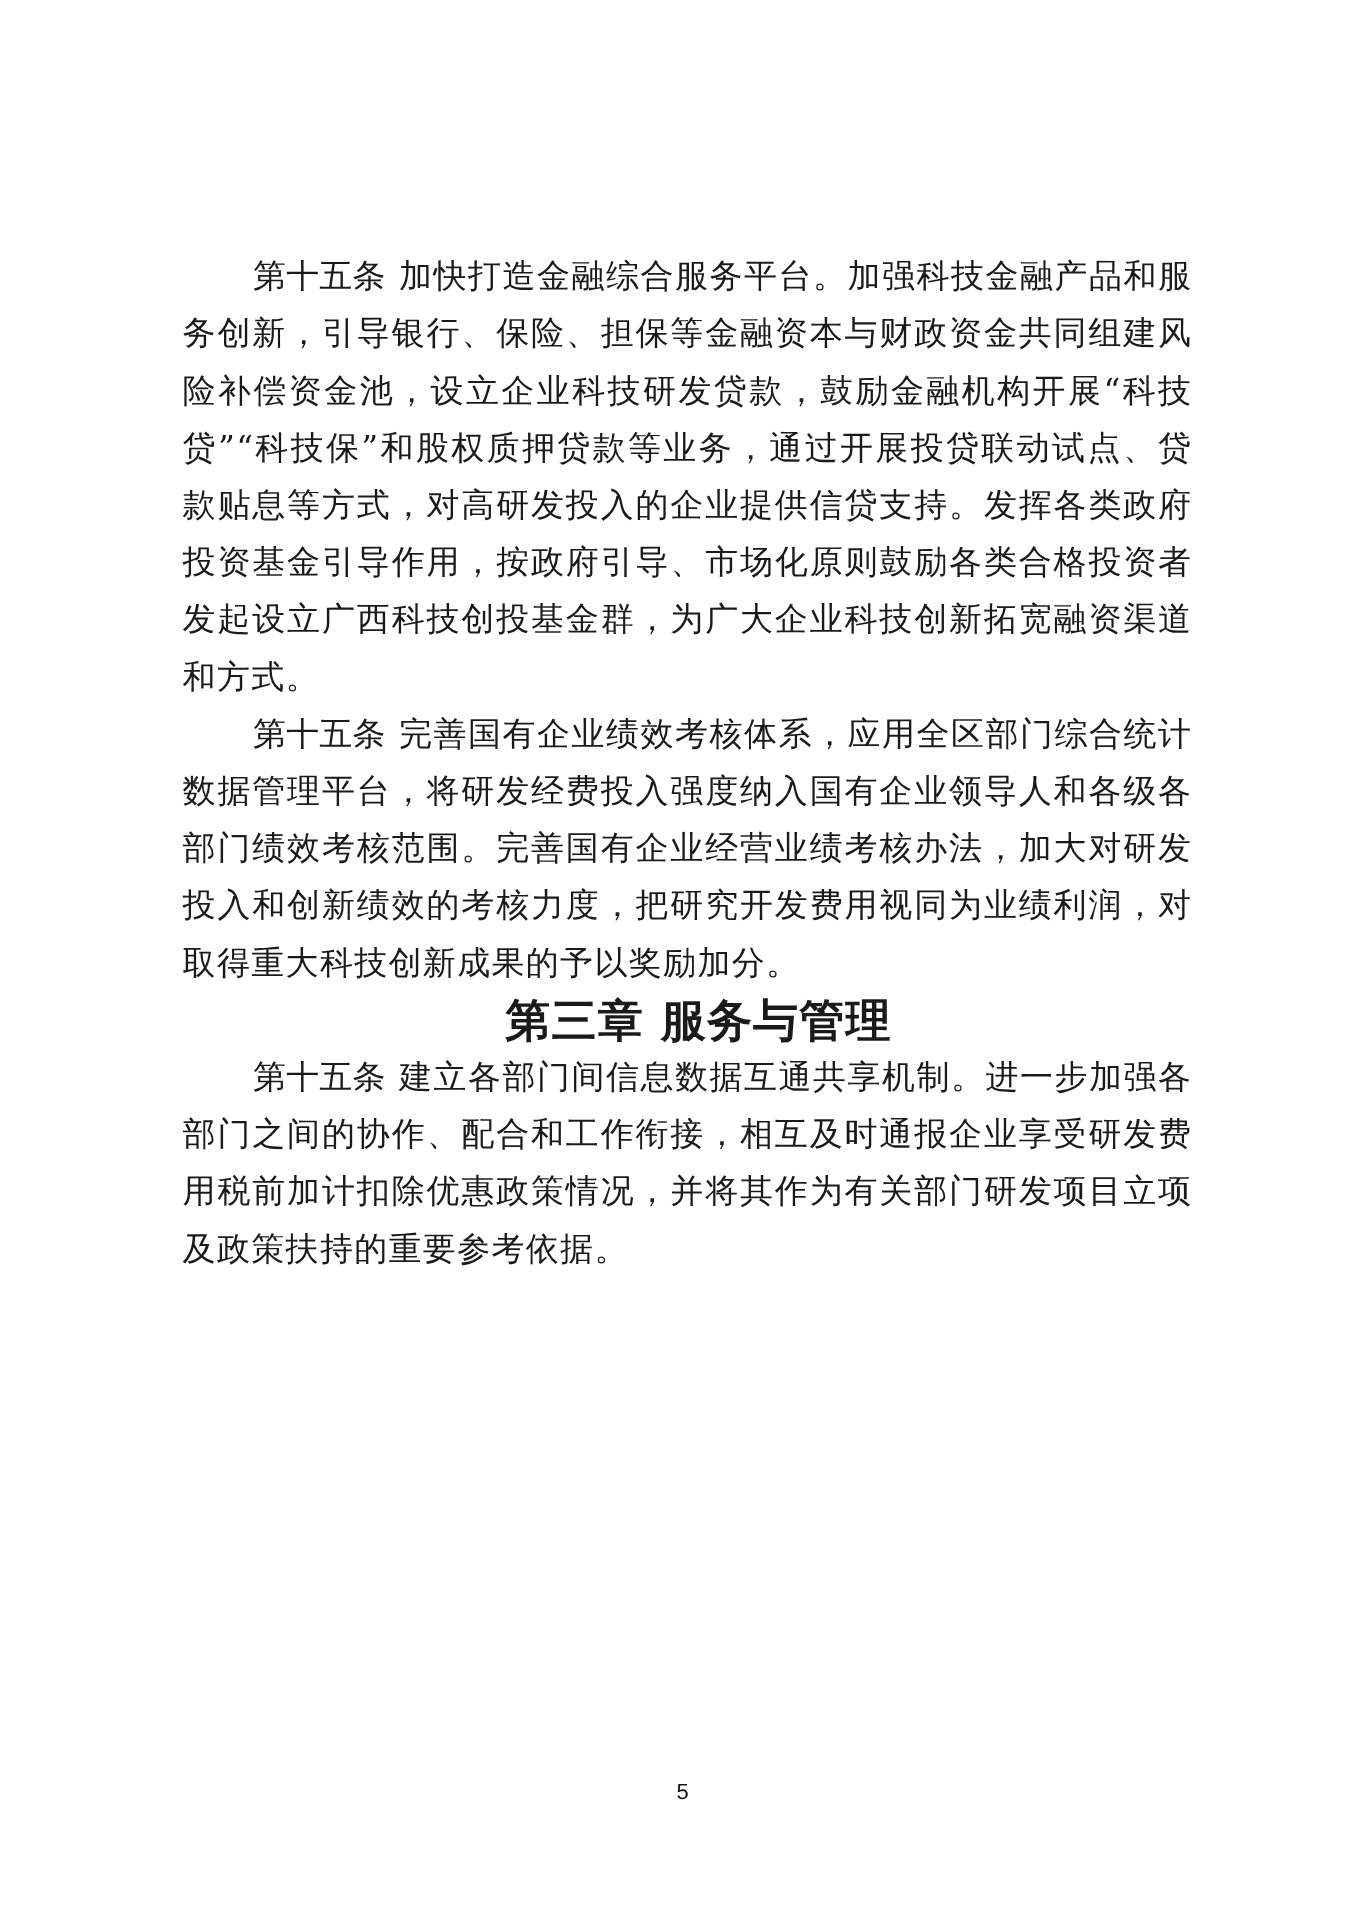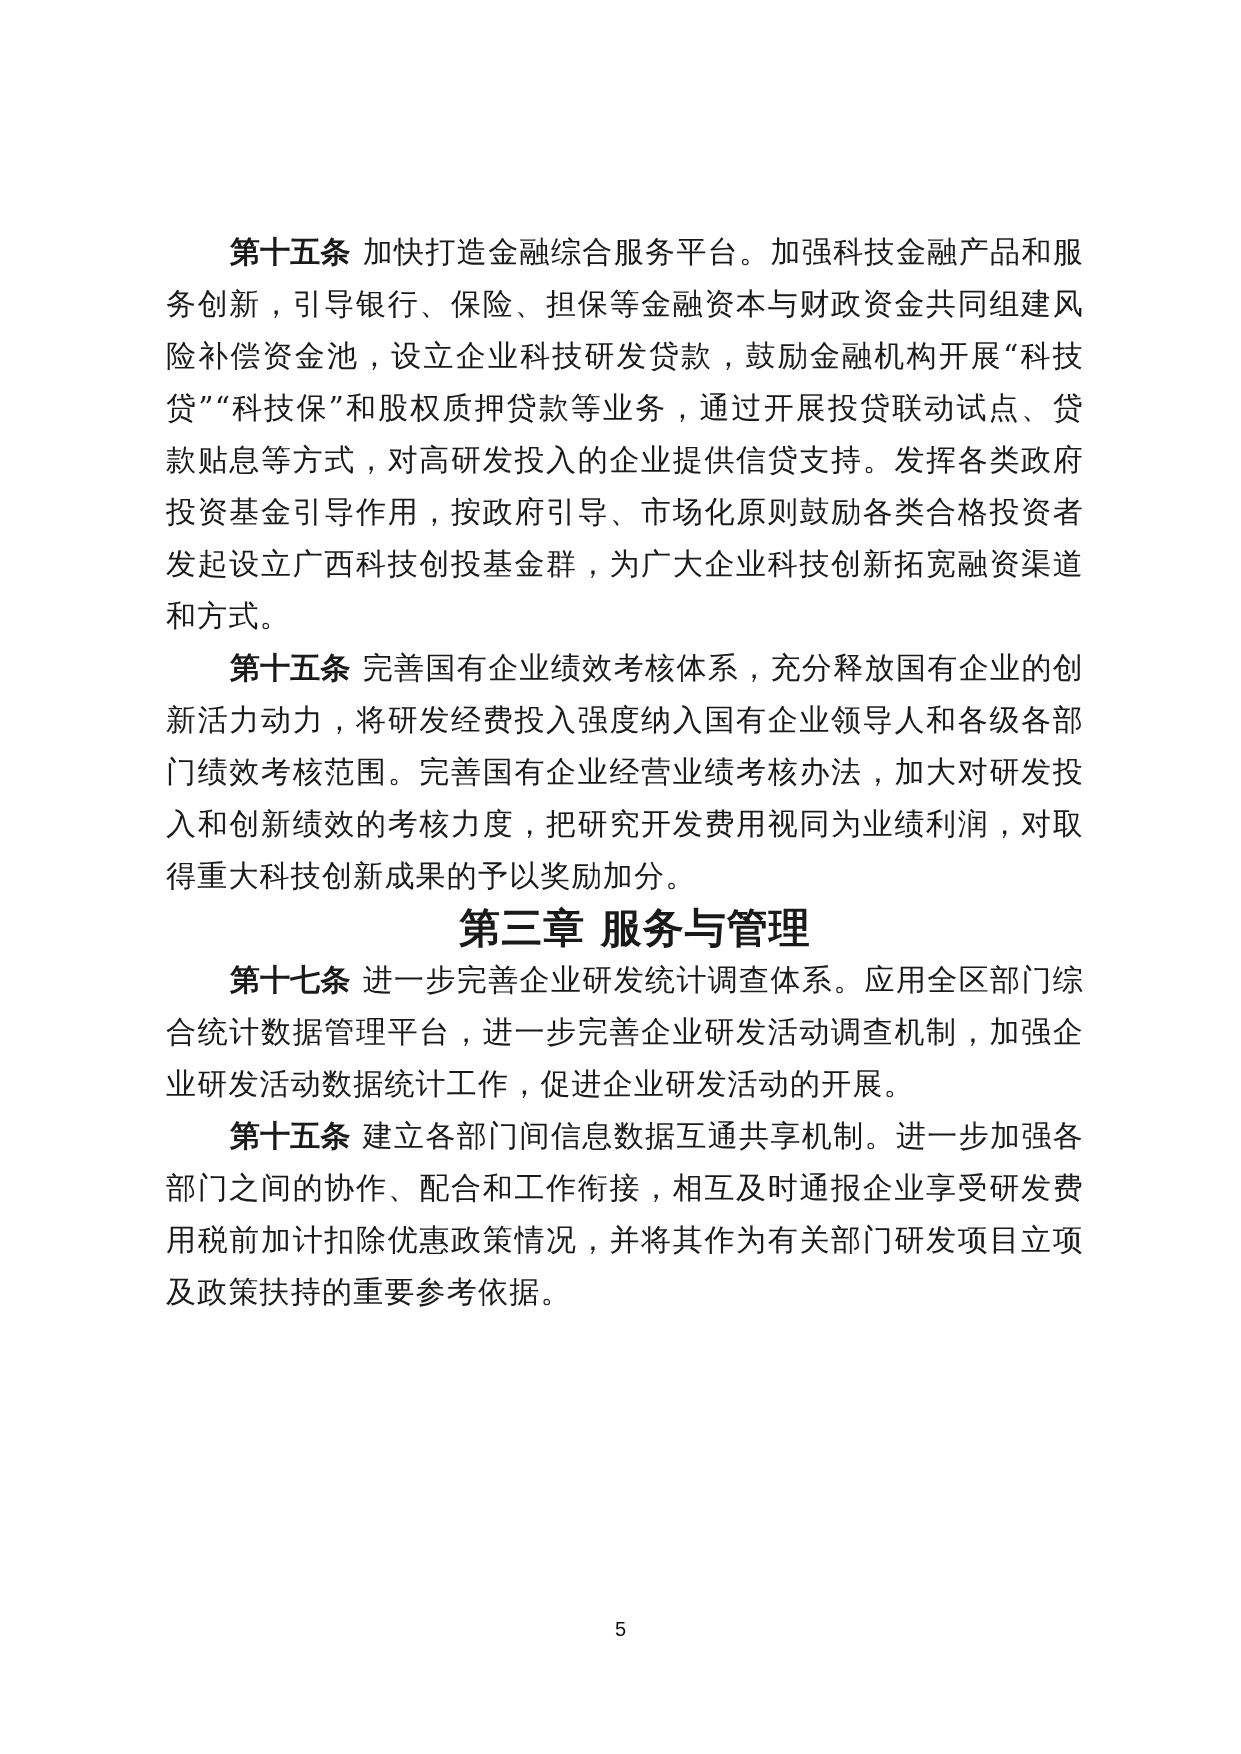--- a/index.html
+++ b/index.html
@@ -31,21 +31,21 @@
       font-size: 30px;
       line-height: 52px;
       margin: 0;
       text-align: justify;
       text-justify: inter-character;
       letter-spacing: 1.2px;
       text-indent: 64px;
     }
     .para .art {
       font-family: "DejaVu Sans", "Liberation Sans", sans-serif;
-      font-weight: bold;
+      font-weight: normal;
       letter-spacing: 0px;
       margin-right: 12px;
     }
     .chapter {
       font-family: "DejaVu Sans", "Liberation Sans", sans-serif;
       font-size: 41px;
       line-height: 52px;
       text-align: center;
       margin: 0;
       letter-spacing: 1px;
@@ -63,24 +63,23 @@
     }
   </style>
 </head>
 <body>
 
 <div class="page">
   <div class="body-text">
 
     <p class="para"><span class="art">第十五条</span><span>加快打造金融综合服务平台。加强科技金融产品和服务创新，引导银行、保险、担保等金融资本与财政资金共同组建风险补偿资金池，设立企业科技研发贷款，鼓励金融机构开展“科技贷”“科技保”和股权质押贷款等业务，通过开展投贷联动试点、贷款贴息等方式，对高研发投入的企业提供信贷支持。发挥各类政府投资基金引导作用，按政府引导、市场化原则鼓励各类合格投资者发起设立广西科技创投基金群，为广大企业科技创新拓宽融资渠道和方式。</span></p>
 
-    <p class="para"><span class="art">第十五条</span><span>完善国有企业绩效考核体系，充分释放国有企业的创新活力动力，将研发经费投入强度纳入国有企业领导人和各级各部门绩效考核范围。完善国有企业经营业绩考核办法，加大对研发投入和创新绩效的考核力度，把研究开发费用视同为业绩利润，对取得重大科技创新成果的予以奖励加分。</span></p>
+    <p class="para"><span class="art">第十五条</span><span>完善国有企业绩效考核体系，应用全区部门综合统计数据管理平台，将研发经费投入强度纳入国有企业领导人和各级各部门绩效考核范围。完善国有企业经营业绩考核办法，加大对研发投入和创新绩效的考核力度，把研究开发费用视同为业绩利润，对取得重大科技创新成果的予以奖励加分。</span></p>
 
     <h2 class="chapter">第三章 服务与管理</h2>
 
-    <p class="para"><span class="art">第十七条</span><span>进一步完善企业研发统计调查体系。应用全区部门综合统计数据管理平台，进一步完善企业研发活动调查机制，加强企业研发活动数据统计工作，促进企业研发活动的开展。</span></p>
 
     <p class="para"><span class="art">第十五条</span><span>建立各部门间信息数据互通共享机制。进一步加强各部门之间的协作、配合和工作衔接，相互及时通报企业享受研发费用税前加计扣除优惠政策情况，并将其作为有关部门研发项目立项及政策扶持的重要参考依据。</span></p>
 
   </div>
 
   <div class="page-number">5</div>
 </div>
 
 </body></html>

